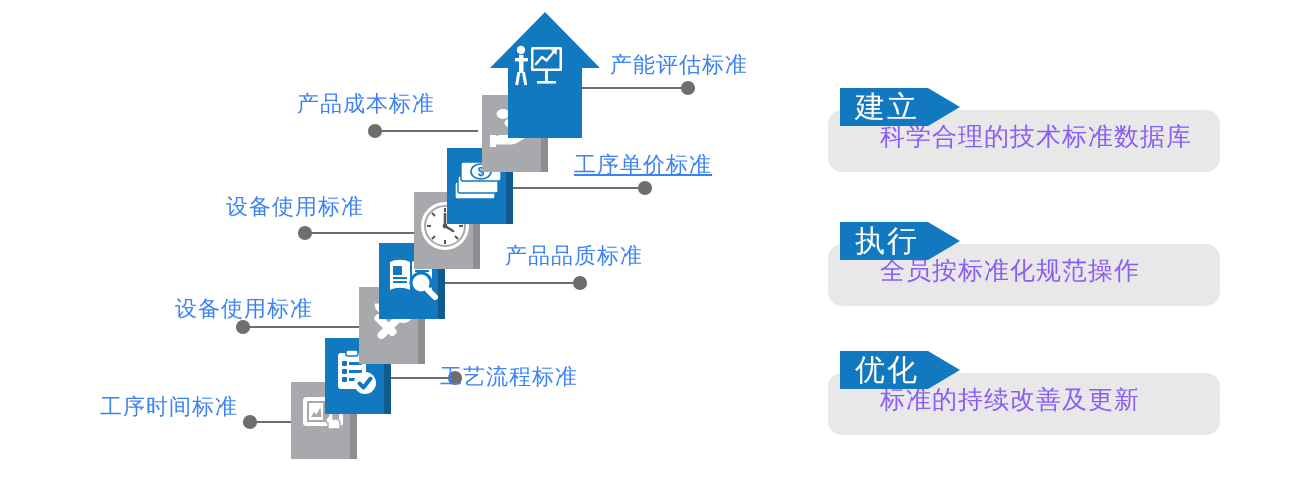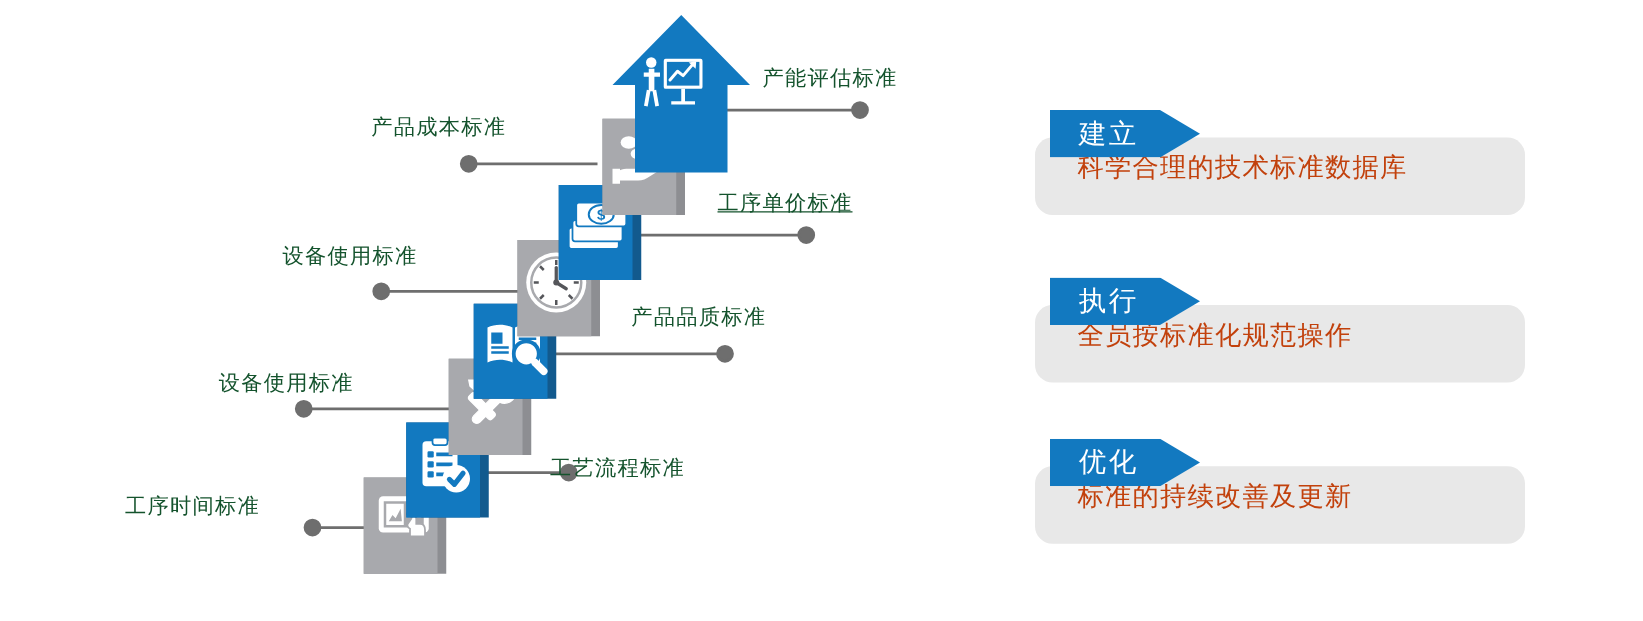--- a/index.html
+++ b/index.html
@@ -13,57 +13,57 @@
   }
   #stage{position:absolute;left:0;top:0;width:1314px;height:497px;}
 
   
   #stairs{position:absolute;left:0;top:0;width:820px;height:497px;}
   #stairs svg{position:absolute;left:0;top:0;}
 
   
   .step-label{
     position:absolute;
-    font-size:17px;
-    color:#14532d;
+    font-size:22px;
+    color:#3b82f6;
     letter-spacing:1px;
     white-space:nowrap;
     line-height:1;
   }
   .step-label.right{text-align:left;}
   .step-label.left{text-align:right;}
 
   
   #panel{position:absolute;left:828px;top:0;width:486px;height:497px;}
   .card-row{position:absolute;left:0;width:400px;}
   .card-body{
     position:absolute;left:0;top:22px;
     width:392px;height:62px;
     background:#e8e8e8;
     border-radius:14px;
     box-sizing:border-box;
   }
   .card-text{
-    position:absolute;left:34px;top:36px;
-    font-size:21px;color:#c2410c;
+    position:absolute;left:52px;top:36px;
+    font-size:25px;color:#8b5cf6;
     letter-spacing:1px;white-space:nowrap;line-height:1;
   }
   .card-tab{
     position:absolute;left:12px;top:0;
     height:38px;width:120px;
   }
   .card-tab .tab-shape{
     position:absolute;left:0;top:0;width:120px;height:38px;
     background:#1279c0;
     clip-path:polygon(0 0, 88px 0, 120px 19px, 88px 38px, 0 38px);
   }
   .card-tab .tab-text{
     position:absolute;left:0;top:0;width:94px;height:38px;
     display:flex;align-items:center;justify-content:center;
-    color:#ffffff;font-size:22px;letter-spacing:2px;line-height:1;
+    color:#ffffff;font-size:30px;letter-spacing:2px;line-height:1;
   }
 </style>
 </head>
 <body>
 
 <div id="stage">
 
   <div id="stairs">
     <svg width="820" height="497" viewBox="0 0 820 497" xmlns="http://www.w3.org/2000/svg">
       <defs>

